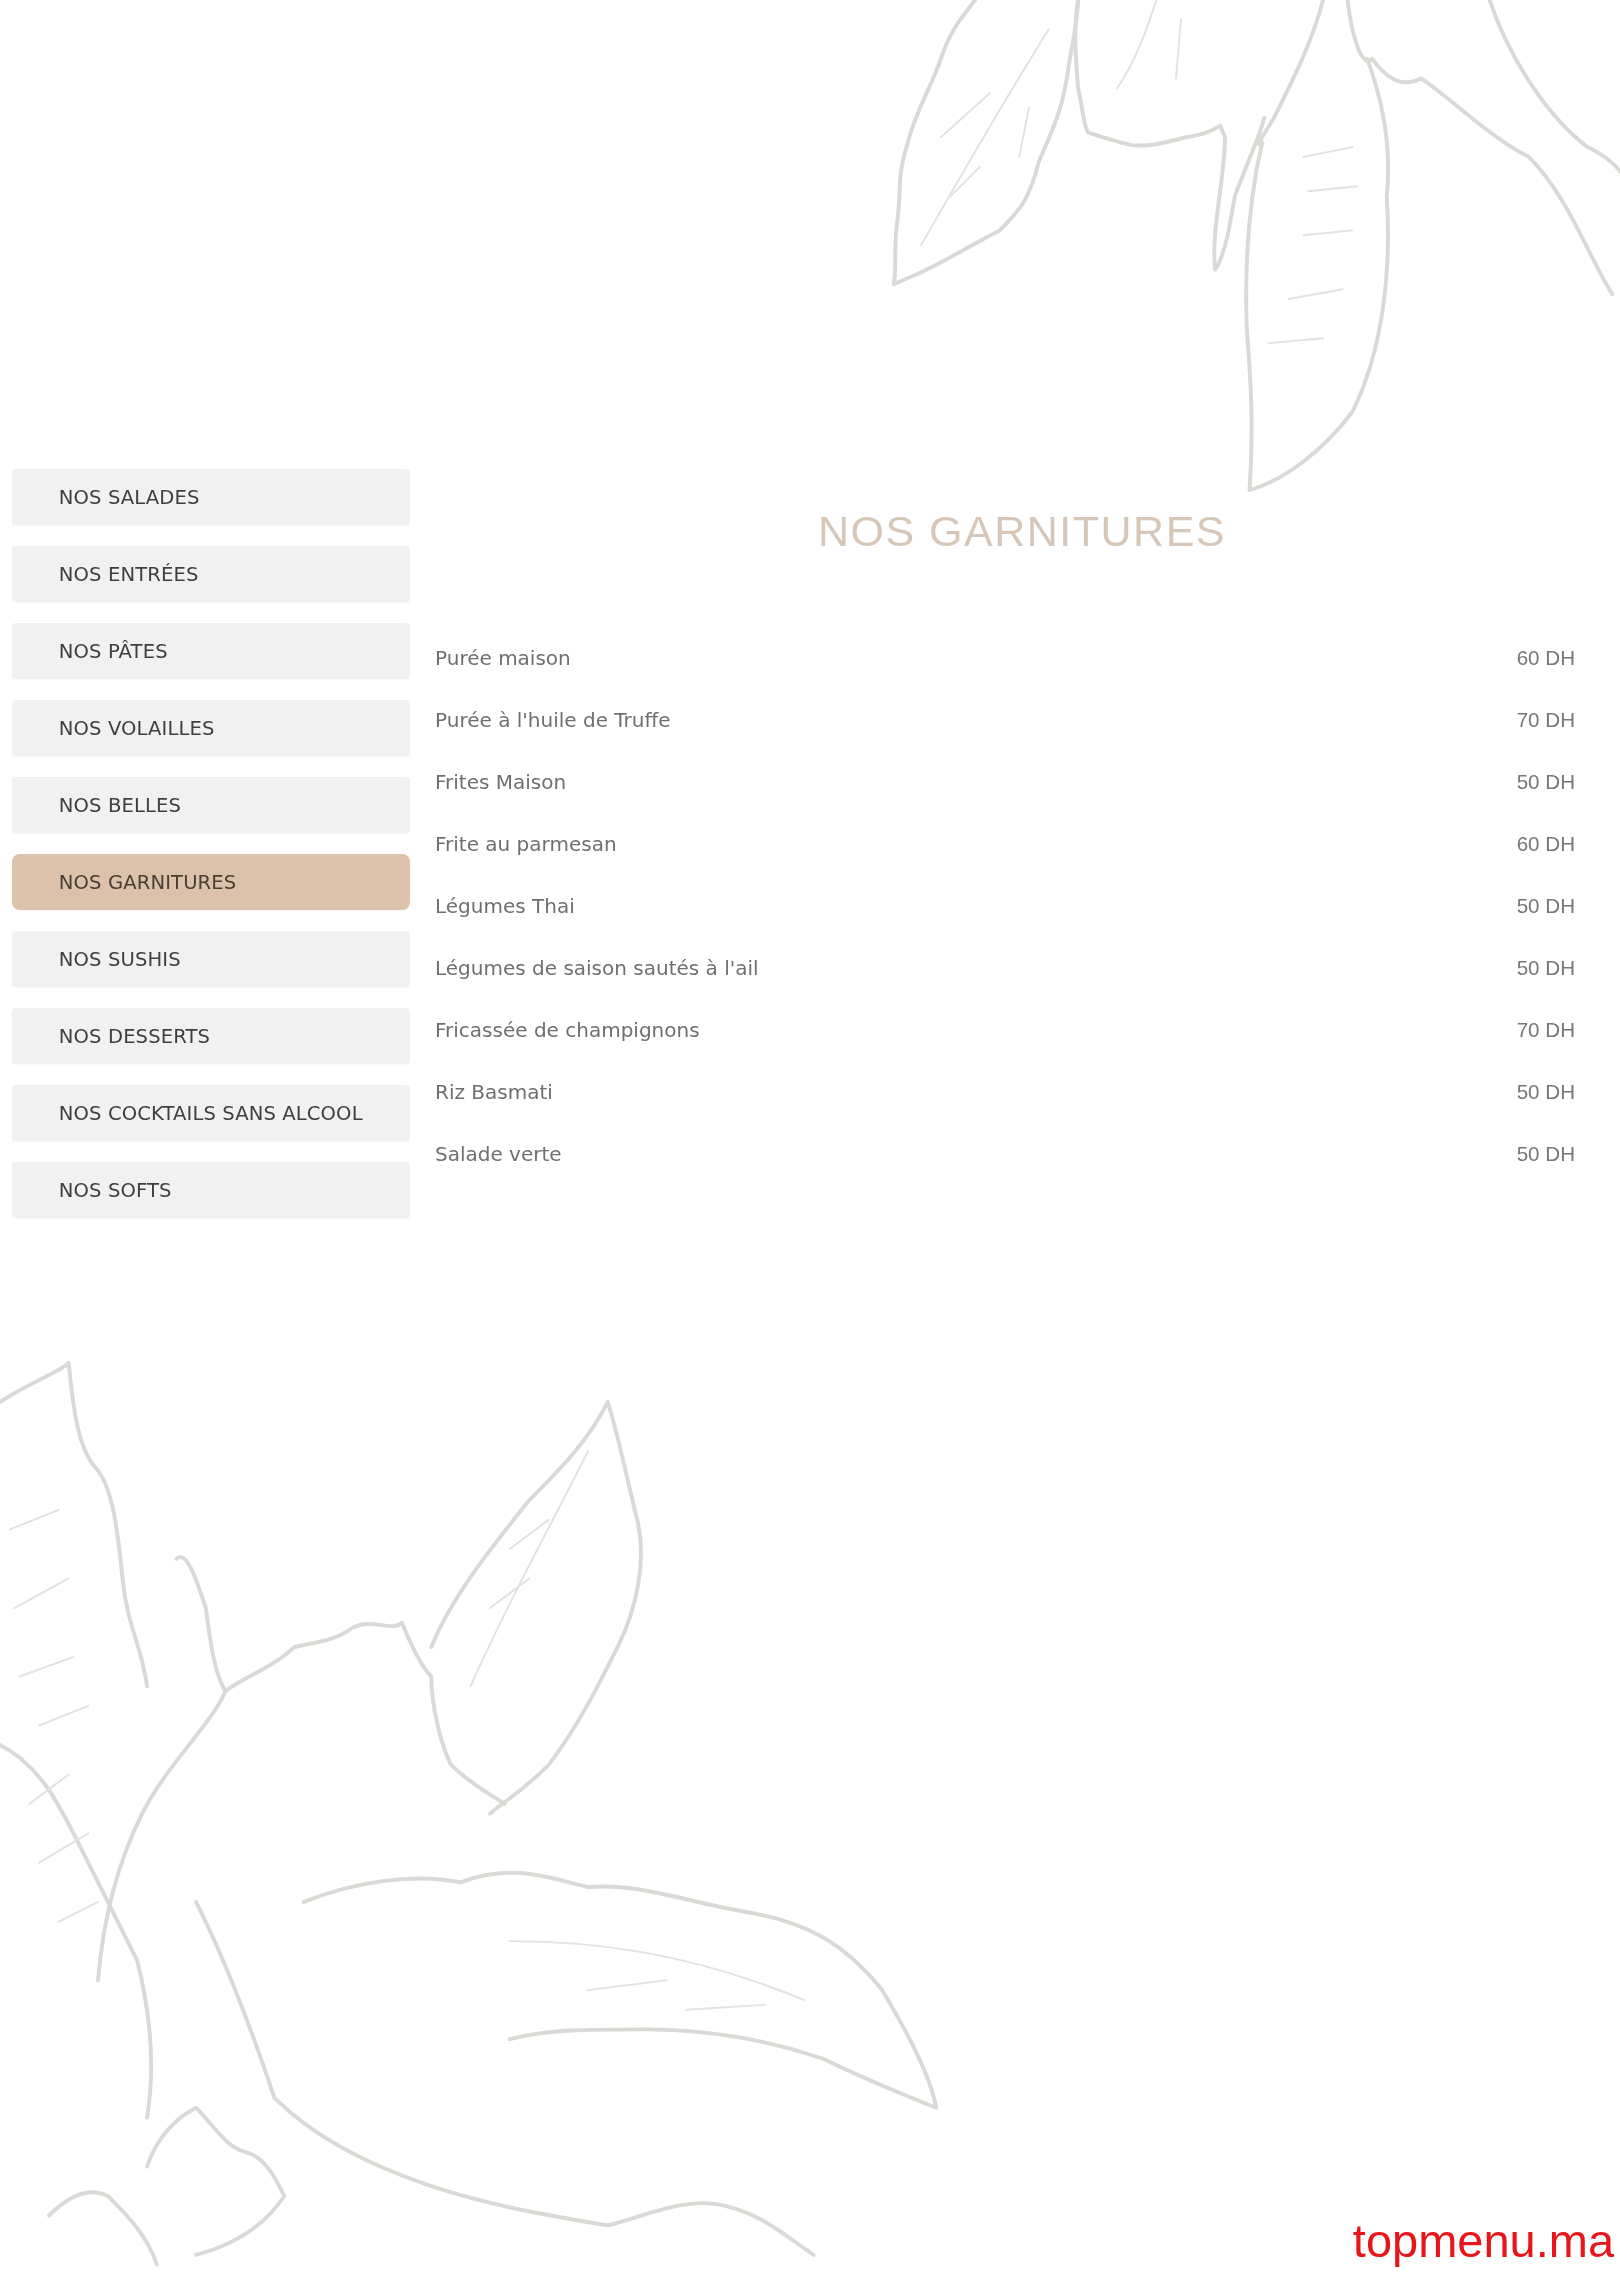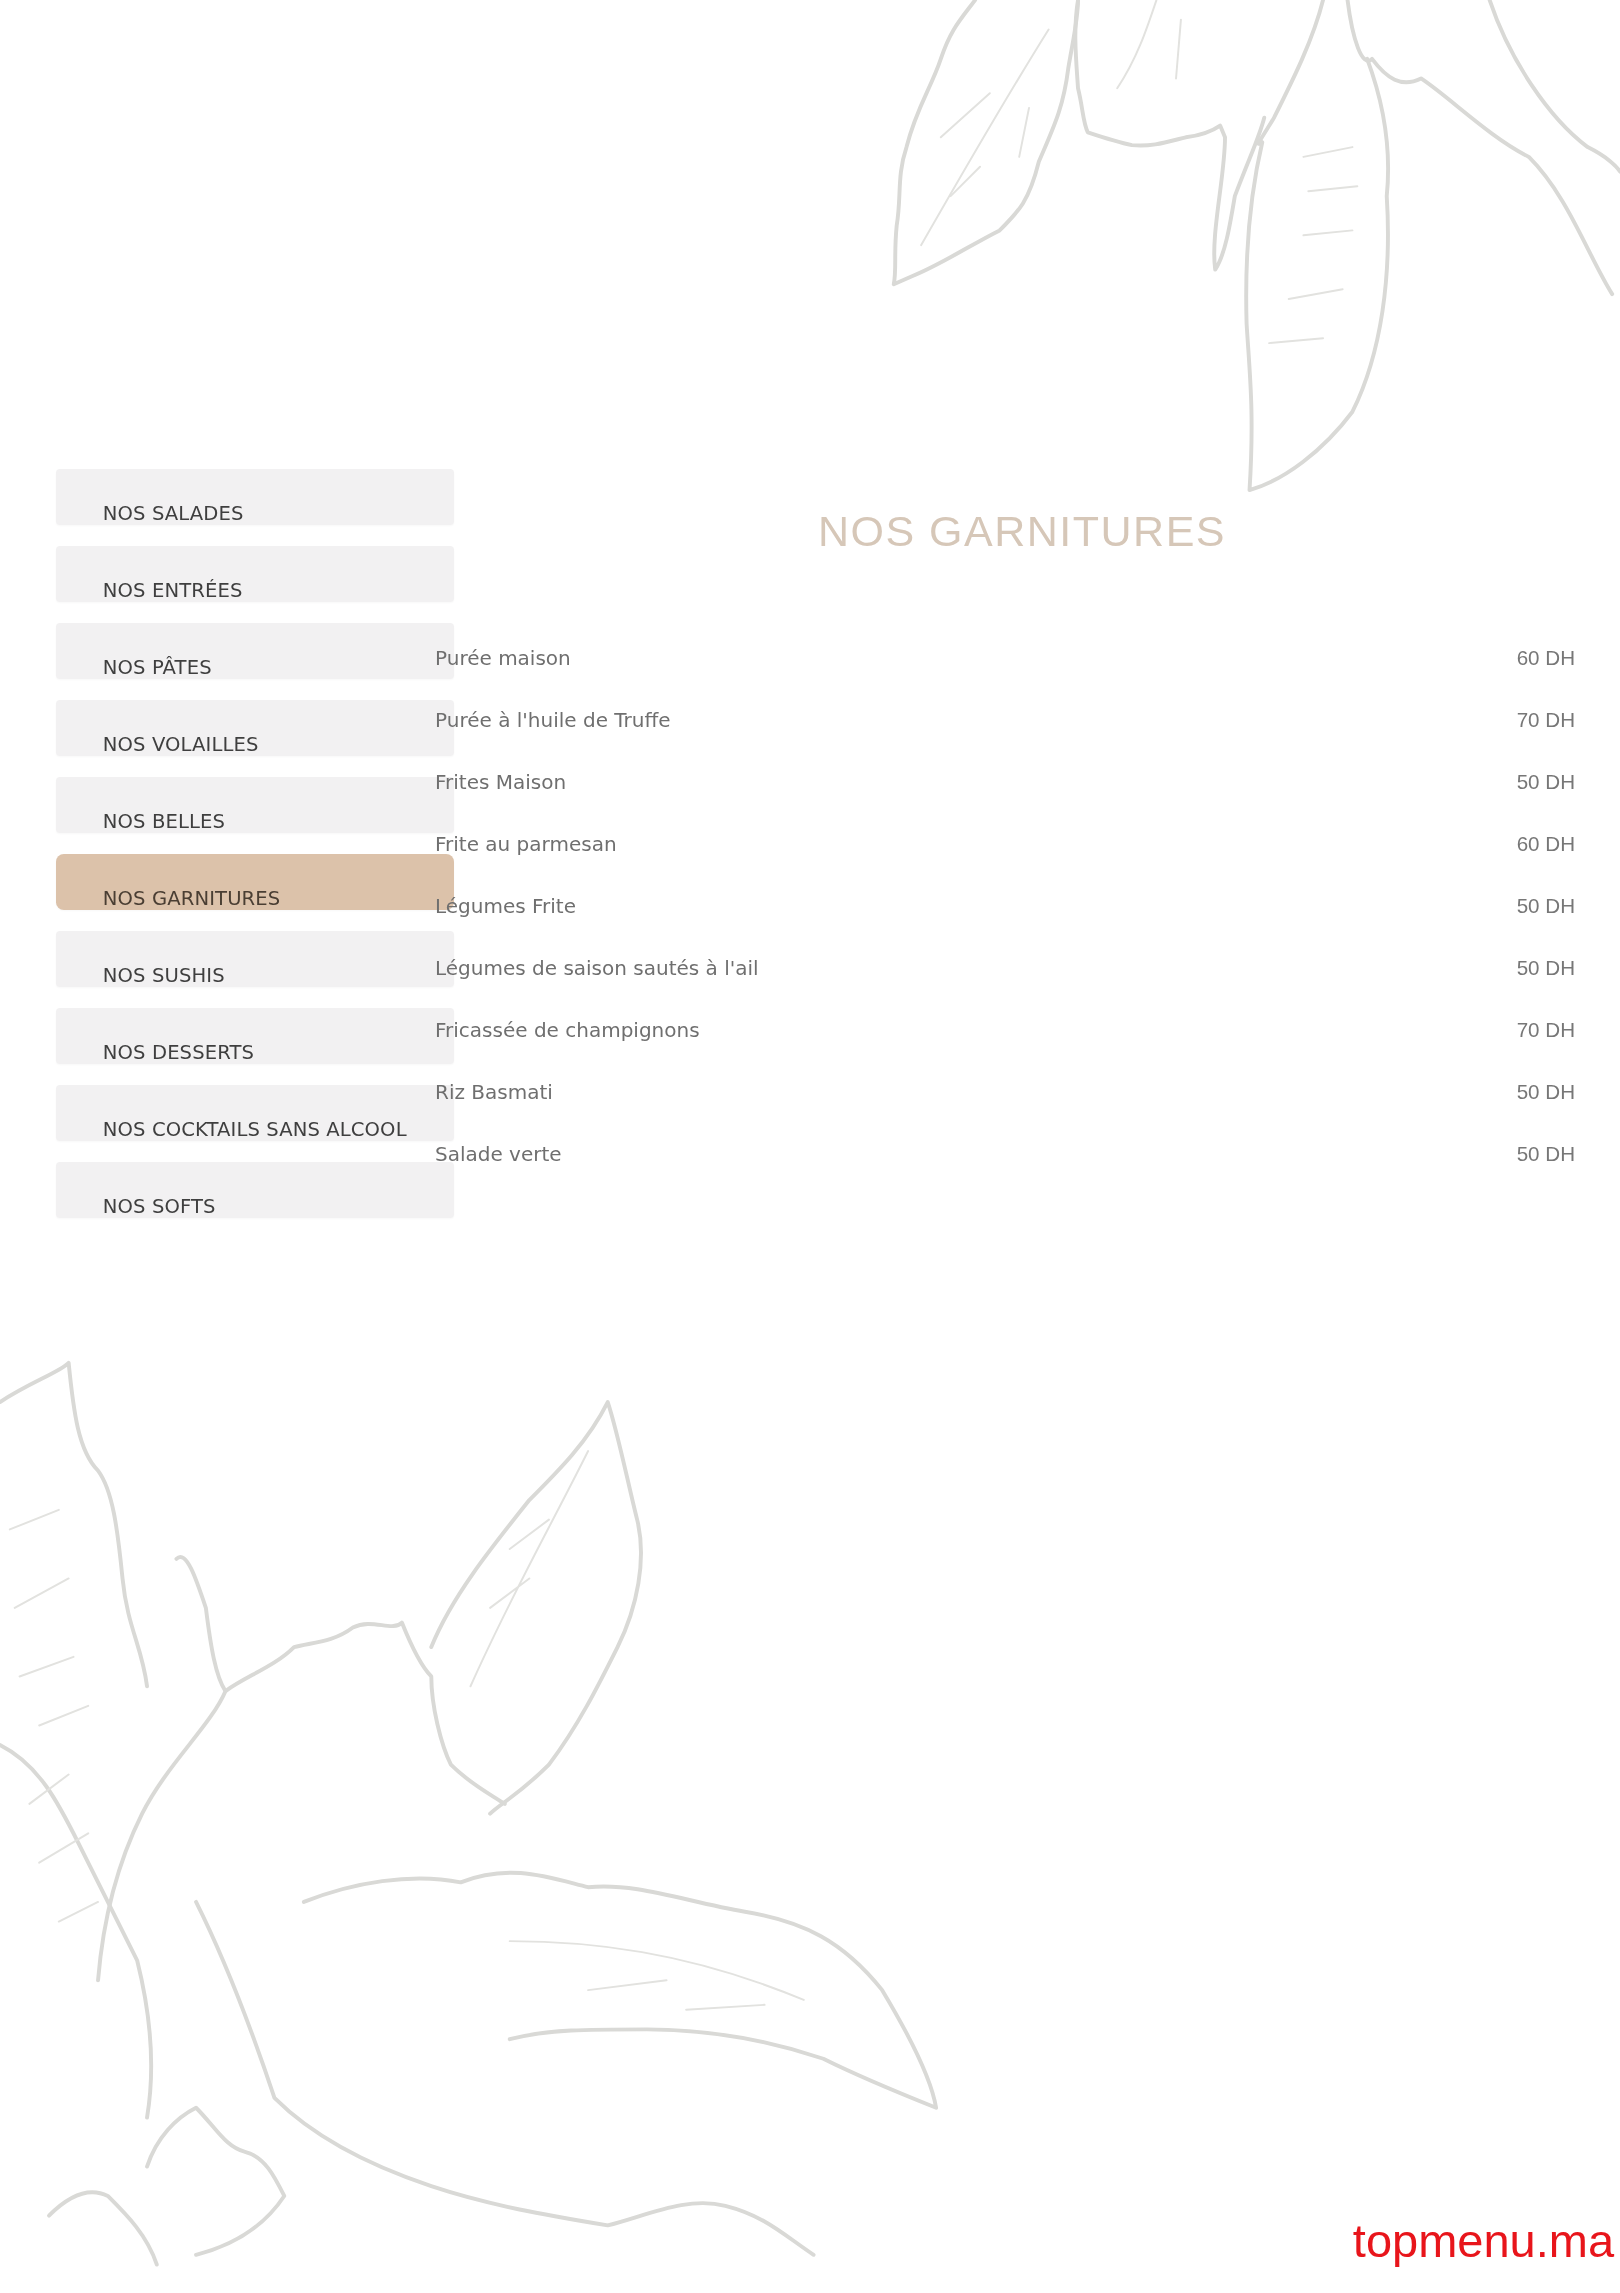--- a/index.html
+++ b/index.html
@@ -2,25 +2,25 @@
 <html><head>
 <meta charset="utf-8">
 <style>
   html, body { margin:0; padding:0; background:#ffffff; }
   body { width:1620px; height:2294px; position:relative; overflow:hidden;
          font-family:"DejaVu Sans", sans-serif; }
   .deco { position:absolute; pointer-events:none; }
   .deco path { fill:none; stroke:#d9d9d6; stroke-width:4; stroke-linecap:round; stroke-linejoin:round; }
   .deco path.thin { stroke-width:2; stroke:#e2e2df; }
   .sidebar { position:absolute; left:11.8px; top:469px; width:398px; }
-  .cat-btn { display:flex; align-items:flex-end; box-sizing:border-box;
+  .cat-btn { display:flex; align-items:center; box-sizing:border-box;
              width:398px; height:56px; margin-bottom:21px;
              background:#f2f1f2; border-radius:3.9px; padding-left:47px;
              font-size:19.6px; color:#3f3f3f; letter-spacing:0.1px;
-             box-shadow:0 1px 2px rgba(0,0,0,0.03); cursor:pointer;margin-left:44px; }
+             box-shadow:0 1px 2px rgba(0,0,0,0.03); cursor:pointer; }
   .cat-btn.active { background:#dcc2aa; border-radius:7.8px; color:#4a3e33; }
   .section-title { position:absolute; left:434px; width:1176px; top:507px;
                    text-align:center; font-size:43px; font-weight:300;
                    letter-spacing:1.5px; color:#d6c7b8; margin:0;
                    font-family:"Liberation Sans", sans-serif; }
   .items { position:absolute; left:435px; top:608px; width:1140px; }
   .item { display:flex; justify-content:space-between; align-items:flex-end;
           height:62px; font-size:20px; color:#6f6f6f; }
   .item .name { font-family:"DejaVu Sans", sans-serif; }
   .item .price { font-family:"Liberation Sans", sans-serif; font-size:20.6px; color:#777; }
@@ -104,21 +104,21 @@
   </div>
   <div class="item">
     <span class="name">Frites Maison</span>
     <span class="price">50 DH</span>
   </div>
   <div class="item">
     <span class="name">Frite au parmesan</span>
     <span class="price">60 DH</span>
   </div>
   <div class="item">
-    <span class="name">Légumes Frite</span>
+    <span class="name">Légumes Thai</span>
     <span class="price">50 DH</span>
   </div>
   <div class="item">
     <span class="name">Légumes de saison sautés à l'ail</span>
     <span class="price">50 DH</span>
   </div>
   <div class="item">
     <span class="name">Fricassée de champignons</span>
     <span class="price">70 DH</span>
   </div>

